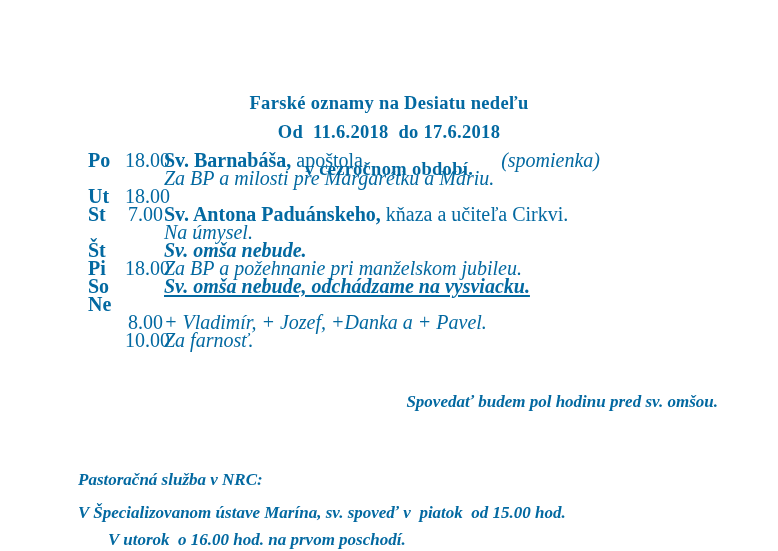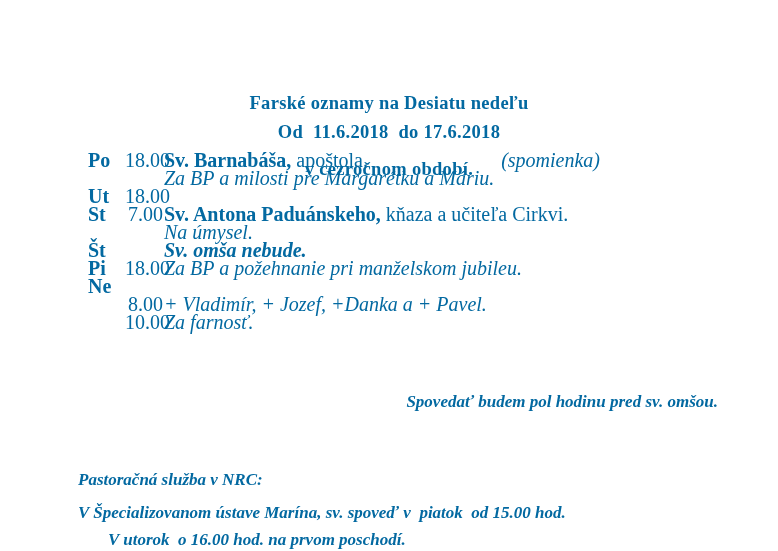--- a/index.html
+++ b/index.html
@@ -149,20 +149,27 @@
     </div>
 
     <div class="srow">
       <span class="c-day">Pi</span>
       <span class="c-time">18.00</span>
       <span class="c-desc">
         <span class="it">Za BP a požehnanie pri manželskom jubileu.</span>
       </span>
     </div>
 
+    <div class="srow">
+      <span class="c-day">So</span>
+      <span class="c-time"></span>
+      <span class="c-desc">
+        <span class="bi ul">Sv. omša nebude, odchádzame na vysviacku.</span>
+      </span>
+    </div>
 
     <div class="srow">
       <span class="c-day">Ne</span>
       <span class="c-time"></span>
     </div>
 
     <div class="srow">
       <span class="c-day"></span>
       <span class="c-time">8.00</span>
       <span class="c-desc">

